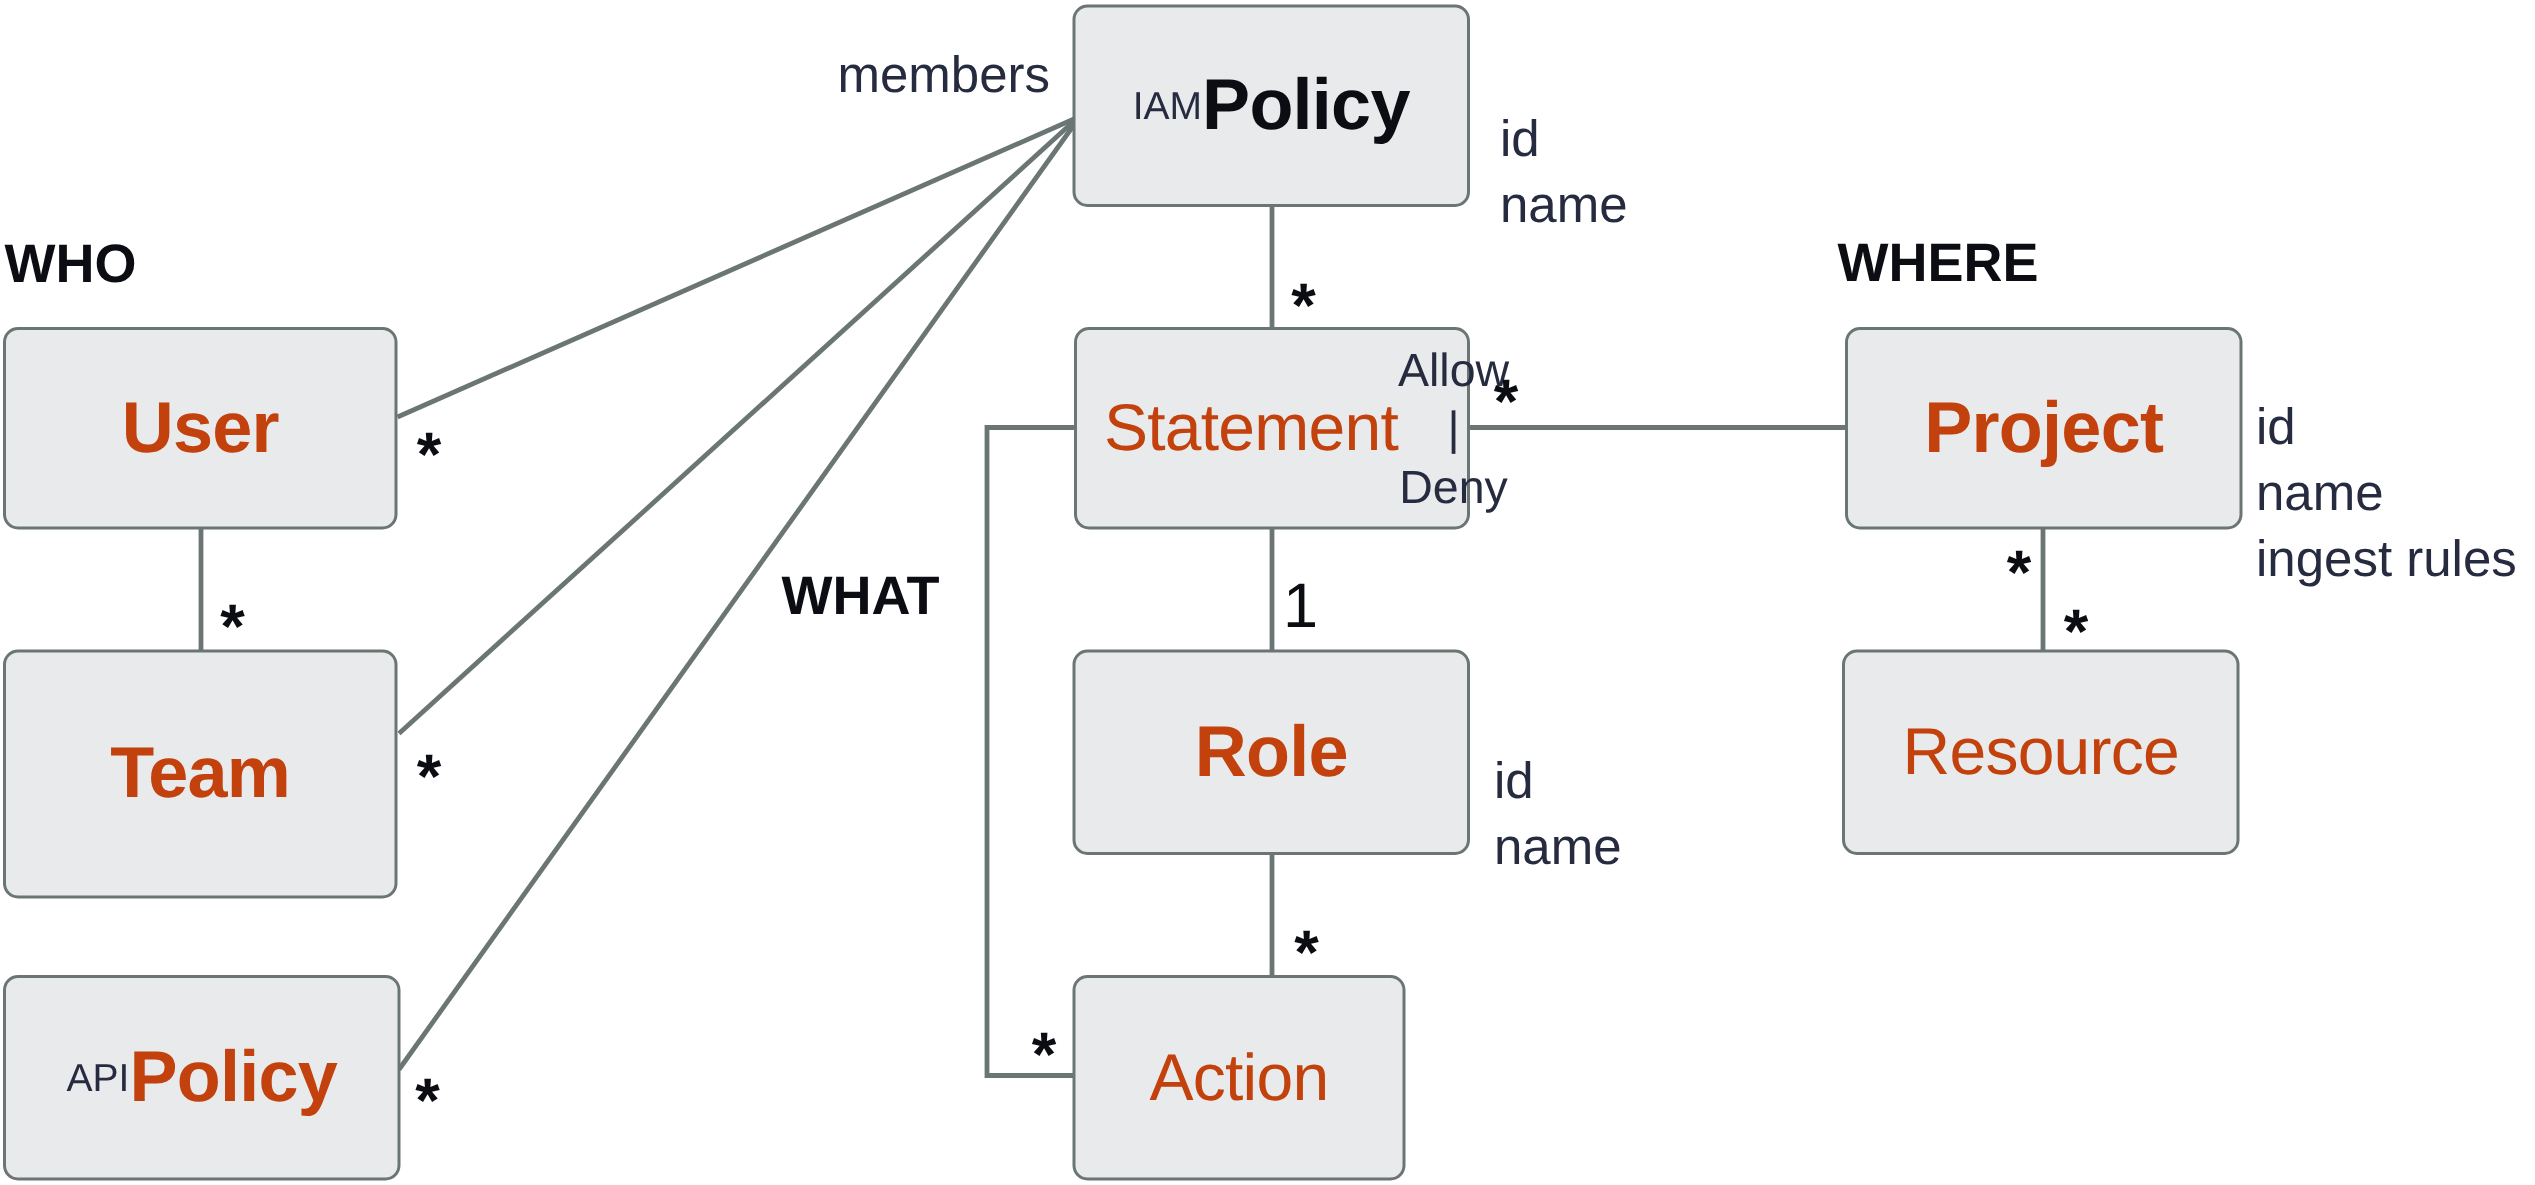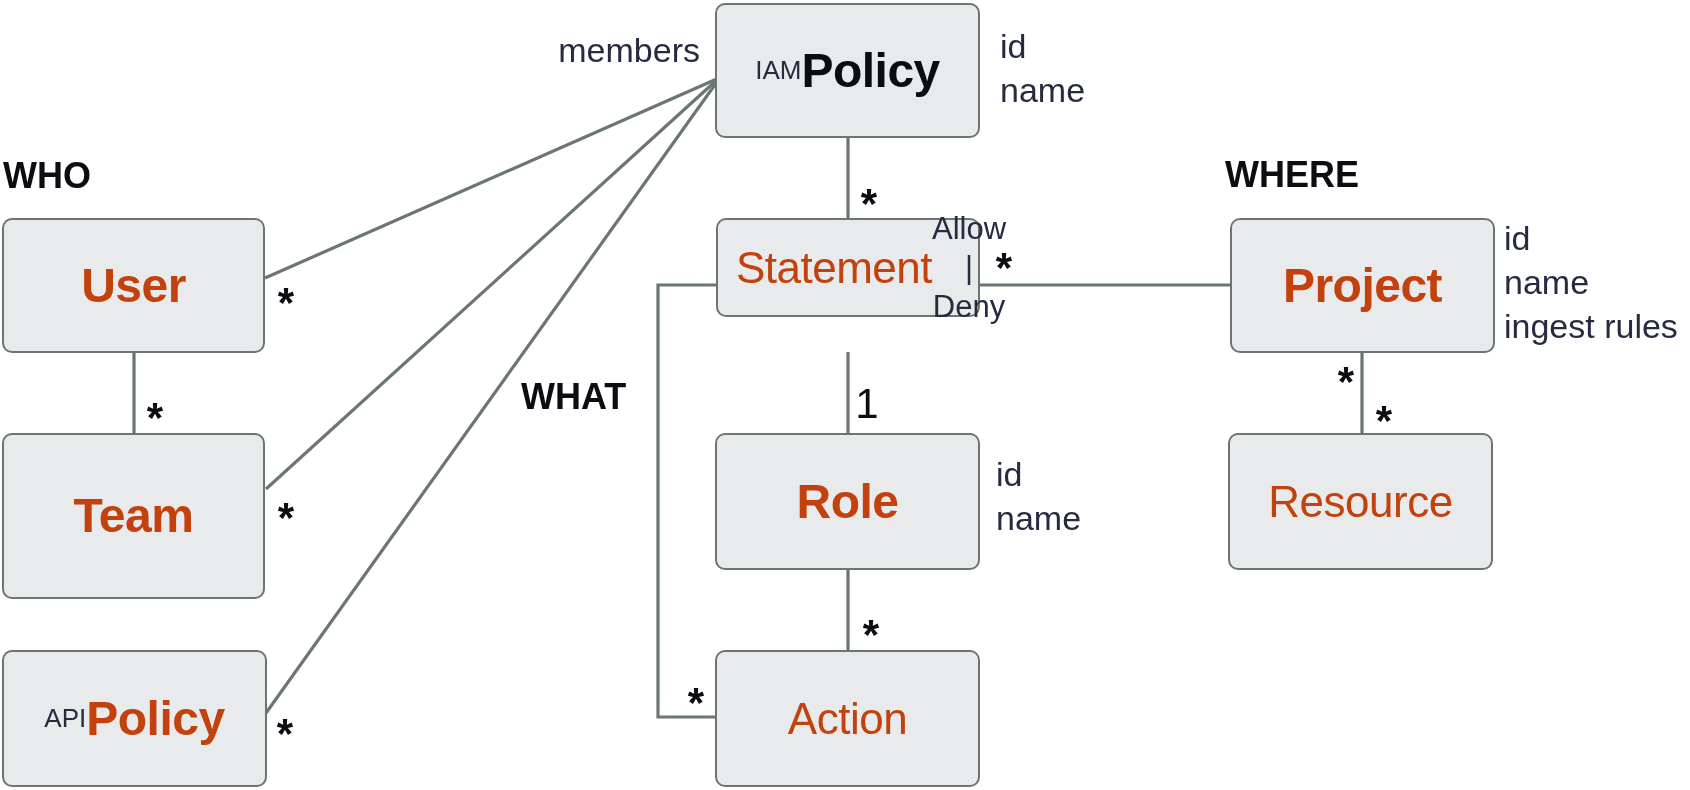--- a/index.html
+++ b/index.html
@@ -80,20 +80,21 @@
     white-space: nowrap;
   }
   .attrs {
     position: absolute;
     z-index: 3;
     font-size: 34px;
     font-weight: 400;
     color: #262b40;
     line-height: 44px;
     white-space: nowrap;
+    margin-top: 47px;
   }
   .mult {
     position: absolute;
     z-index: 3;
     font-size: 42px;
     color: #0b0d12;
     line-height: 1;
     white-space: nowrap;
   }
   .m-ast { font-weight: 700; transform: translate(-50%, -38%); }
@@ -135,30 +136,30 @@
 
   <div class="node" style="left:2px; top:433px; width:263px; height:166px;">
     <div class="title">Team</div>
   </div>
 
   <div class="node" style="left:2px; top:650px; width:265px; height:137px;">
     <div class="supertitle">API</div>
     <div class="title">Policy</div>
   </div>
 
-  <div class="node" style="left:716px; top:218px; width:264px; height:99px;padding-left:46px;">
+  <div class="node" style="left:716px; top:218px; width:264px; height:135px;padding-left:46px;">
     <div class="title regular">Statement</div>
     <div class="subtitle">Allow | Deny</div>
   </div>
 
   <div class="node" style="left:715px; top:433px; width:265px; height:137px;">
     <div class="title">Role</div>
   </div>
 
-  <div class="node" style="left:715px; top:650px; width:265px; height:137px;">
+  <div class="node" style="left:715px; top:650px; width:222px; height:137px;">
     <div class="title regular">Action</div>
   </div>
 
   <div class="node" style="left:1230px; top:218px; width:265px; height:135px;">
     <div class="title">Project</div>
   </div>
 
   <div class="node" style="left:1228px; top:433px; width:265px; height:137px;border-radius:10px;">
     <div class="title regular">Resource</div>
   </div>

